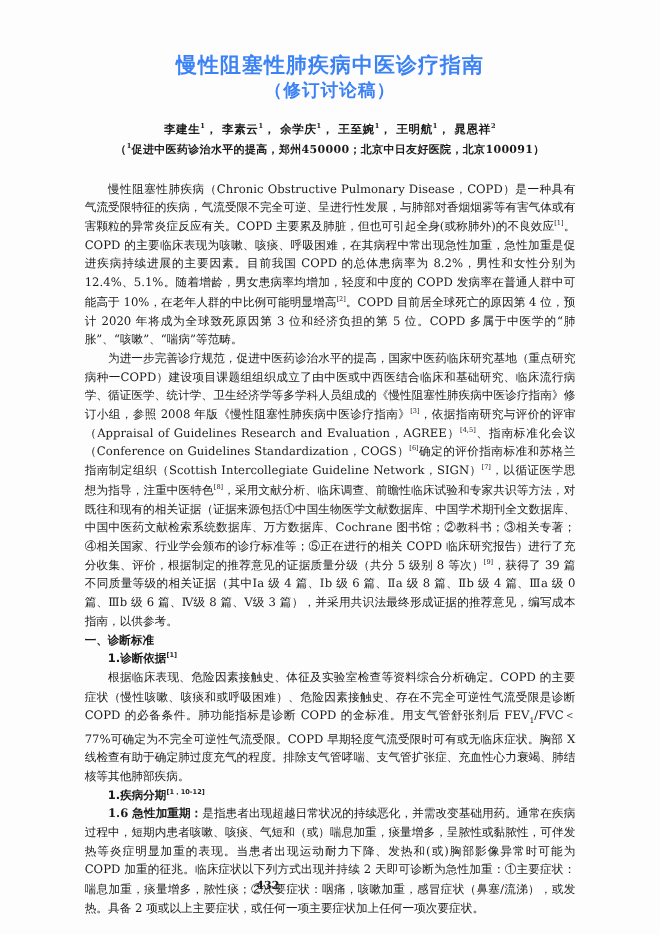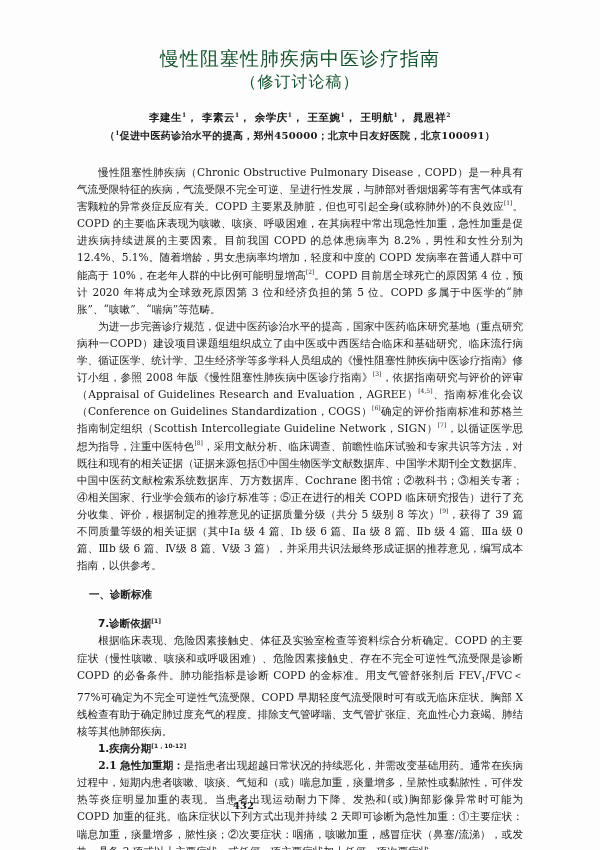--- a/index.html
+++ b/index.html
@@ -1,30 +1,30 @@
 <!DOCTYPE html>
 <html><head>
 <meta charset="utf-8">
 <style>
   html, body { margin: 0; padding: 0; background: #fdfdfd; }
   body { width: 600px; height: 850px; position: relative; overflow: hidden;
          font-family: "DejaVu Serif", "Liberation Serif", serif; color: #1a1a1a; }
   .title { position: absolute; left: 0; width: 600px; text-align: center;
-           font-family: "DejaVu Sans", sans-serif; font-weight: normal; color: #14532d; }
+           font-family: "DejaVu Sans", sans-serif; font-weight: bold; color: #3b82f6; }
   .t1 { top: 46px; font-size: 19px; letter-spacing: 1px; }
   .t2 { top: 72px; font-size: 16px; letter-spacing: 1px; }
   .authors { position: absolute; top: 111px; left: 0; width: 600px; text-align: center;
              font-size: 10.5px; font-weight: bold; letter-spacing: 0.5px; }
   .affil { position: absolute; top: 129px; left: 0; width: 600px; text-align: center;
            font-size: 10px; font-weight: bold; letter-spacing: 0.3px; }
   sup { font-size: 6px; vertical-align: super; line-height: 0; }
   .body { position: absolute; top: 164px; left: 77px; width: 446px;
           font-size: 10.6px; line-height: 17.1px; text-align: justify; }
   .p { margin: 0; text-indent: 2em; }
-  .h1 { margin: 12px; font-weight: bold; font-family: "DejaVu Sans", sans-serif; font-size: 10.5px; }
+  .h1 { margin: 0; font-weight: bold; font-family: "DejaVu Sans", sans-serif; font-size: 10.5px; }
   .h2 { margin: 0; text-indent: 2em; font-weight: bold; font-family: "DejaVu Sans", sans-serif; font-size: 10.5px; }
   .b { font-weight: bold; }
   .pagenum { position: absolute; top: 800px; left: 0; width: 487px; text-align: center;
              font-size: 10px; font-weight: bold; }
 </style>
 </head>
 <body>
 
 <div class="title t1">慢性阻塞性肺疾病中医诊疗指南</div>
 <div class="title t2">（修订讨论稿）</div>
@@ -43,23 +43,23 @@
 </div>
 
 <div class="body">
   <p class="p">
     <span>慢性阻塞性肺疾病（Chronic Obstructive Pulmonary Disease，COPD）是一种具有气流受限特征的疾病，气流受限不完全可逆、呈进行性发展，与肺部对香烟烟雾等有害气体或有害颗粒的异常炎症反应有关。COPD 主要累及肺脏，但也可引起全身(或称肺外)的不良效应</span><sup>[1]</sup><span>。COPD 的主要临床表现为咳嗽、咳痰、呼吸困难，在其病程中常出现急性加重，急性加重是促进疾病持续进展的主要因素。目前我国 COPD 的总体患病率为 8.2%，男性和女性分别为 12.4%、5.1%。随着增龄，男女患病率均增加，轻度和中度的 COPD 发病率在普通人群中可能高于 10%，在老年人群的中比例可能明显增高</span><sup>[2]</sup><span>。COPD 目前居全球死亡的原因第 4 位，预计 2020 年将成为全球致死原因第 3 位和经济负担的第 5 位。COPD 多属于中医学的“肺胀”、“咳嗽”、“喘病”等范畴。</span>
   </p>
   <p class="p">
     <span>为进一步完善诊疗规范，促进中医药诊治水平的提高，国家中医药临床研究基地（重点研究病种一COPD）建设项目课题组组织成立了由中医或中西医结合临床和基础研究、临床流行病学、循证医学、统计学、卫生经济学等多学科人员组成的《慢性阻塞性肺疾病中医诊疗指南》修订小组，参照 2008 年版《慢性阻塞性肺疾病中医诊疗指南》</span><sup>[3]</sup><span>，依据指南研究与评价的评审（Appraisal of Guidelines Research and Evaluation，AGREE）</span><sup>[4,5]</sup><span>、指南标准化会议（Conference on Guidelines Standardization，COGS）</span><sup>[6]</sup><span>确定的评价指南标准和苏格兰指南制定组织（Scottish Intercollegiate Guideline Network，SIGN）</span><sup>[7]</sup><span>，以循证医学思想为指导，注重中医特色</span><sup>[8]</sup><span>，采用文献分析、临床调查、前瞻性临床试验和专家共识等方法，对既往和现有的相关证据（证据来源包括①中国生物医学文献数据库、中国学术期刊全文数据库、中国中医药文献检索系统数据库、万方数据库、Cochrane 图书馆；②教科书；③相关专著；④相关国家、行业学会颁布的诊疗标准等；⑤正在进行的相关 COPD 临床研究报告）进行了充分收集、评价，根据制定的推荐意见的证据质量分级（共分 5 级别 8 等次）</span><sup>[9]</sup><span>，获得了 39 篇不同质量等级的相关证据（其中Ⅰa 级 4 篇、Ⅰb 级 6 篇、Ⅱa 级 8 篇、Ⅱb 级 4 篇、Ⅲa 级 0 篇、Ⅲb 级 6 篇、Ⅳ级 8 篇、Ⅴ级 3 篇），并采用共识法最终形成证据的推荐意见，编写成本指南，以供参考。</span>
   </p>
   <p class="h1">一、诊断标准</p>
-  <p class="h2"><span>7.诊断依据</span><sup>[1]</sup></p>
+  <p class="h2"><span>1.诊断依据</span><sup>[1]</sup></p>
   <p class="p">
     <span>根据临床表现、危险因素接触史、体征及实验室检查等资料综合分析确定。COPD 的主要症状（慢性咳嗽、咳痰和或呼吸困难）、危险因素接触史、存在不完全可逆性气流受限是诊断 COPD 的必备条件。肺功能指标是诊断 COPD 的金标准。用支气管舒张剂后 FEV</span><sub style="font-size:7px;">1</sub><span>/FVC＜77%可确定为不完全可逆性气流受限。COPD 早期轻度气流受限时可有或无临床症状。胸部 X 线检查有助于确定肺过度充气的程度。排除支气管哮喘、支气管扩张症、充血性心力衰竭、肺结核等其他肺部疾病。</span>
   </p>
   <p class="h2"><span>1.疾病分期</span><sup>[1，10-12]</sup></p>
   <p class="p">
-    <span class="b">2.1 急性加重期：</span><span>是指患者出现超越日常状况的持续恶化，并需改变基础用药。通常在疾病过程中，短期内患者咳嗽、咳痰、气短和（或）喘息加重，痰量增多，呈脓性或黏脓性，可伴发热等炎症明显加重的表现。当患者出现运动耐力下降、发热和(或)胸部影像异常时可能为 COPD 加重的征兆。临床症状以下列方式出现并持续 2 天即可诊断为急性加重：①主要症状：喘息加重，痰量增多，脓性痰；②次要症状：咽痛，咳嗽加重，感冒症状（鼻塞/流涕），或发热。具备 2 项或以上主要症状，或任何一项主要症状加上任何一项次要症状。</span>
+    <span class="b">1.6 急性加重期：</span><span>是指患者出现超越日常状况的持续恶化，并需改变基础用药。通常在疾病过程中，短期内患者咳嗽、咳痰、气短和（或）喘息加重，痰量增多，呈脓性或黏脓性，可伴发热等炎症明显加重的表现。当患者出现运动耐力下降、发热和(或)胸部影像异常时可能为 COPD 加重的征兆。临床症状以下列方式出现并持续 2 天即可诊断为急性加重：①主要症状：喘息加重，痰量增多，脓性痰；②次要症状：咽痛，咳嗽加重，感冒症状（鼻塞/流涕），或发热。具备 2 项或以上主要症状，或任何一项主要症状加上任何一项次要症状。</span>
   </p>
 </div>
 
 <div class="pagenum">432</div>
 
 </body></html>

